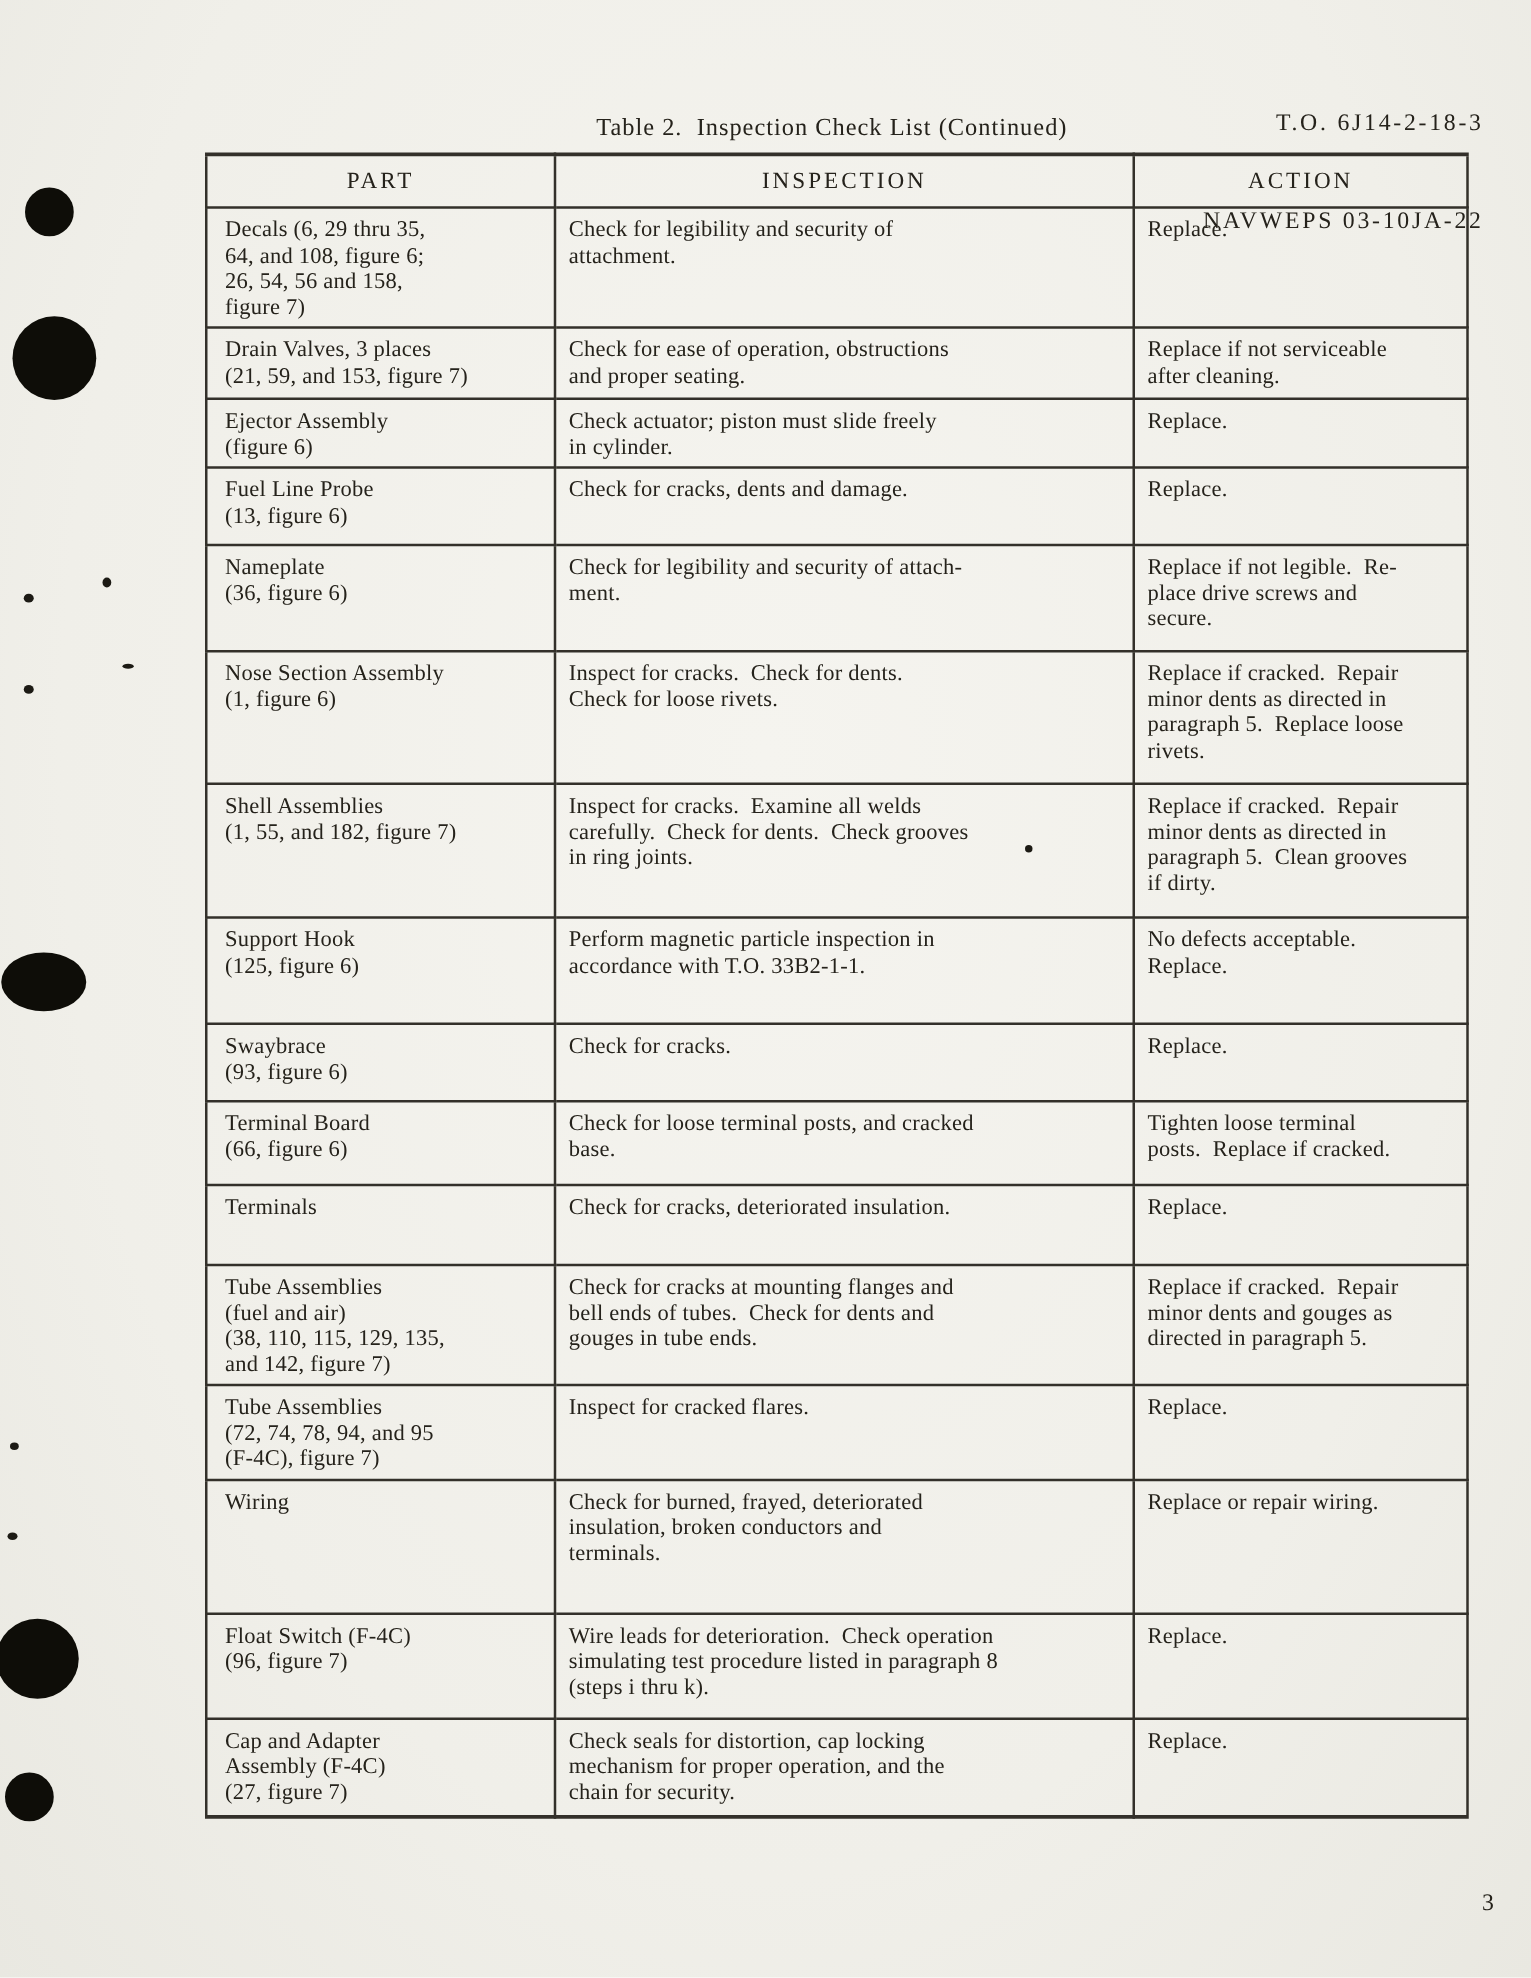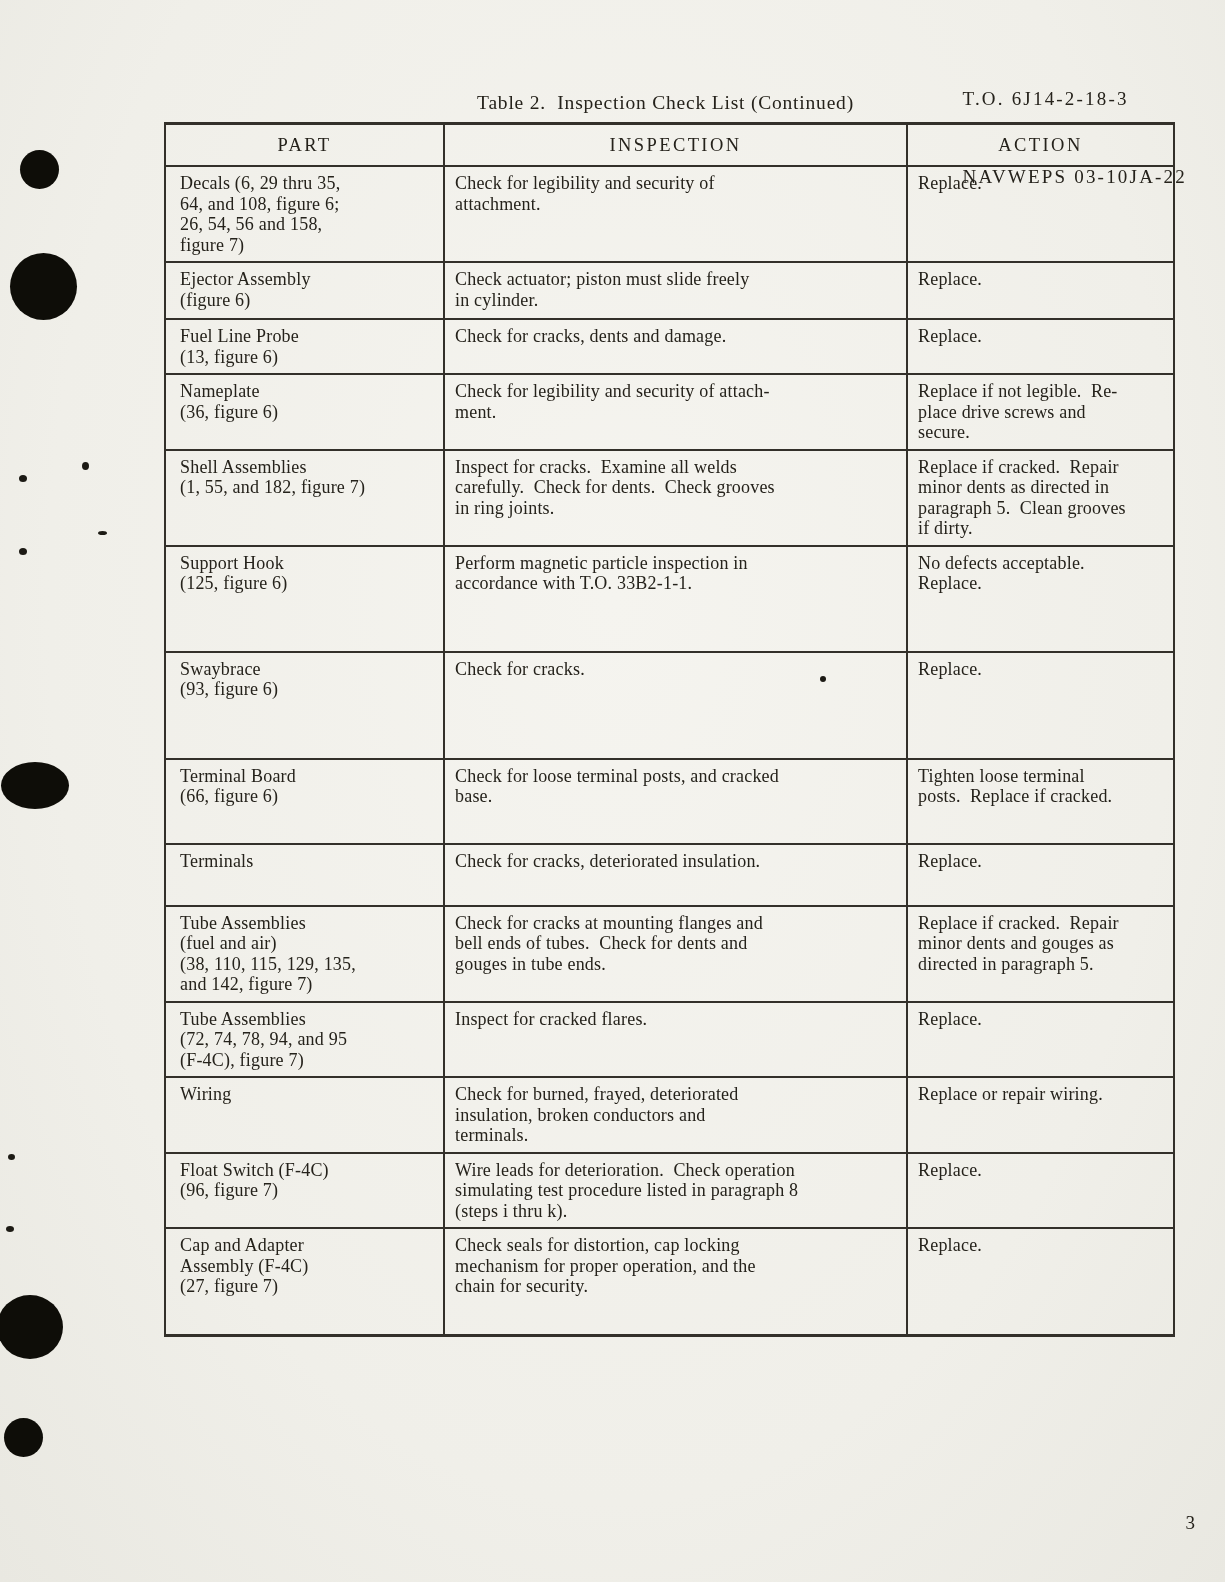--- a/index.html
+++ b/index.html
@@ -11,21 +11,21 @@
     font-family: "Liberation Serif", "DejaVu Serif", serif;
     color: #25221b;
     overflow: hidden;
   }
 
   
   .doc-refs {
     position: absolute;
     top: 34px;
     right: 38px;
-    text-align: left;
+    text-align: right;
     font-size: 19px;
     letter-spacing: 2.2px;
     line-height: 26px;
     white-space: pre;
   }
 
   
   .table-title {
     position: absolute;
     top: 92px;
@@ -170,40 +170,58 @@
       <tr>
     <td>Decals (6, 29 thru 35,
 64, and 108, figure 6;
 26, 54, 56 and 158,
 figure 7)</td>
     <td>Check for legibility and security of
 attachment.</td>
     <td>Replace.</td>
   </tr>
       <tr>
+    <td>Drain Valves, 3 places
+(21, 59, and 153, figure 7)</td>
+    <td>Check for ease of operation, obstructions
+and proper seating.</td>
+    <td>Replace if not serviceable
+after cleaning.</td>
+  </tr>
+      <tr>
     <td>Ejector Assembly
 (figure 6)</td>
     <td>Check actuator; piston must slide freely
 in cylinder.</td>
     <td>Replace.</td>
   </tr>
       <tr>
     <td>Fuel Line Probe
 (13, figure 6)</td>
     <td>Check for cracks, dents and damage.</td>
     <td>Replace.</td>
   </tr>
       <tr>
     <td>Nameplate
 (36, figure 6)</td>
     <td>Check for legibility and security of attach-
 ment.</td>
     <td>Replace if not legible.  Re-
 place drive screws and
 secure.</td>
+  </tr>
+      <tr>
+    <td>Nose Section Assembly
+(1, figure 6)</td>
+    <td>Inspect for cracks.  Check for dents.
+Check for loose rivets.</td>
+    <td>Replace if cracked.  Repair
+minor dents as directed in
+paragraph 5.  Replace loose
+rivets.</td>
   </tr>
       <tr>
     <td>Shell Assemblies
 (1, 55, and 182, figure 7)</td>
     <td>Inspect for cracks.  Examine all welds
 carefully.  Check for dents.  Check grooves
 in ring joints.</td>
     <td>Replace if cracked.  Repair
 minor dents as directed in
 paragraph 5.  Clean grooves

